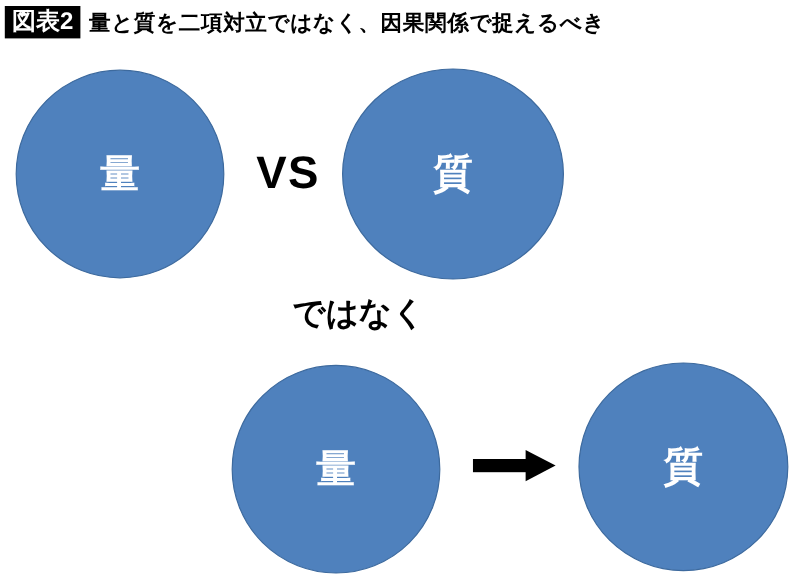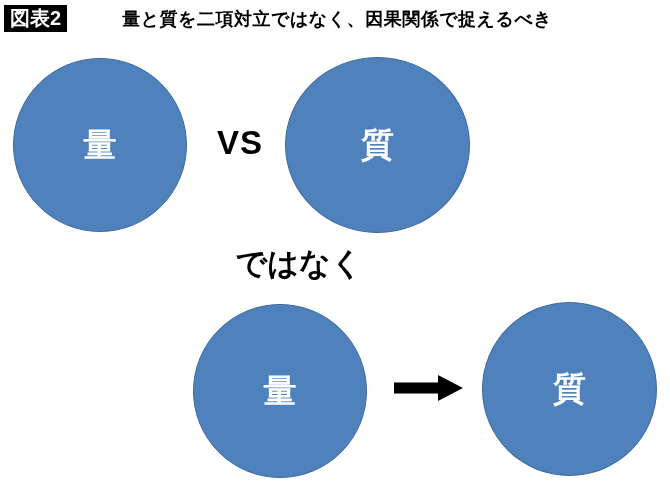--- a/index.html
+++ b/index.html
@@ -16,21 +16,20 @@
     overflow: hidden;
   }
   
   .header {
     position: absolute;
     left: 4px;
     top: 5px;
     display: flex;
     align-items: center;
     white-space: nowrap;
-    gap: 48px;
   }
   .badge {
     background: #000000;
     color: #ffffff;
     font-size: 20px;
     font-weight: bold;
     line-height: 26px;
     height: 26px;
     padding: 0 6px 1px 6px;
     display: inline-block;
@@ -62,32 +61,32 @@
   .circle-top-right { left: 285px; top: 57px;  width: 185px; height: 176px; }
   .circle-bot-left  { left: 193px; top: 304px; width: 174px; height: 174px; }
   .circle-bot-right { left: 482px; top: 302px; width: 175px; height: 174px; }
   
   .vs-label {
     position: absolute;
     left: 200px;
     top: 124px;
     width: 80px;
     text-align: center;
-    font-size: 33px;
+    font-size: 38px;
     font-weight: bold;
     color: #000000;
     letter-spacing: 1px;
   }
   .dewanaku-label {
     position: absolute;
     left: 224px;
     top: 243px;
     width: 150px;
     text-align: center;
-    font-size: 31px;
+    font-size: 27px;
     font-weight: bold;
     color: #000000;
   }
   
   .arrow {
     position: absolute;
     left: 394px;
     top: 373px;
     width: 70px;
     height: 30px;

